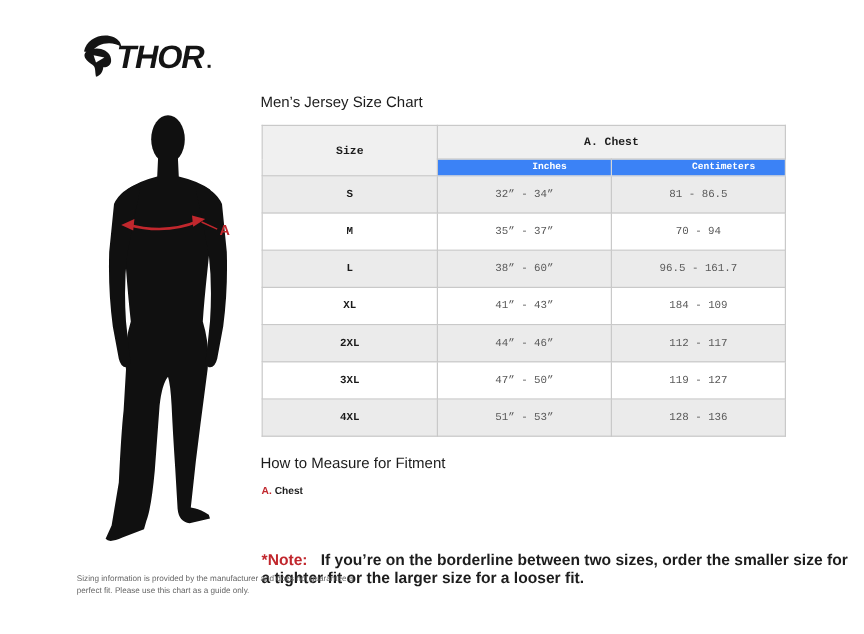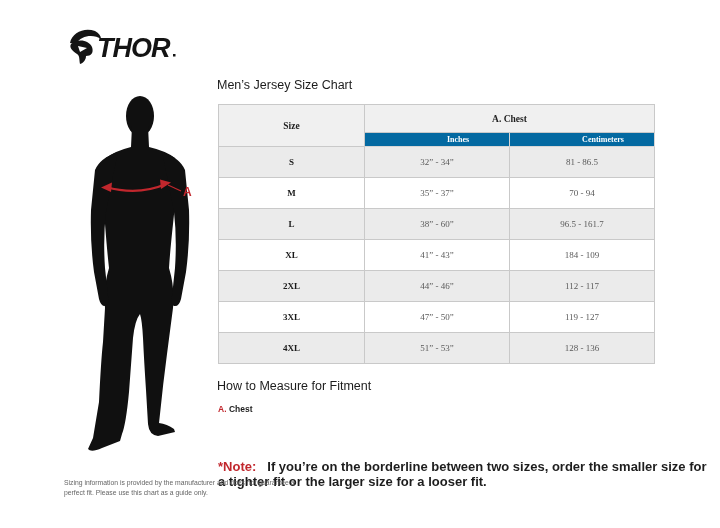--- a/index.html
+++ b/index.html
@@ -38,34 +38,34 @@
 
   
   .chart-title {
     position: absolute; left: 217px; top: 78px; margin: 0;
     font-size: 12.5px; font-weight: 400; color: #1c1c1c;
   }
 
   table.size-table {
     position: absolute; left: 218px; top: 104px;
     width: 436px; border-collapse: collapse; table-layout: fixed;
-    font-family: Liberation Serif, serif;
+    font-family: Liberation Mono, monospace;
   }
   .size-table th, .size-table td {
     border: 1px solid #c9c9c9;
     text-align: center; vertical-align: middle;
     padding: 0;
   }
   .size-table .size-head, .size-table .group-head {
     background: #f0f0f0; color: #1d1d1d;
     font-size: 9.5px; font-weight: 700;
   }
   .size-table .group-head { height: 28px; }
   .size-table .unit-row th {
-    background: #0369a1; color: #ffffff;
+    background: #3b82f6; color: #ffffff;
     font-size: 8px; font-weight: 700; height: 14px;
     border-color: #d6d6d6;
     padding-left: 42px;
   }
   .size-table tbody tr { height: 31px; background: #ffffff; }
   .size-table tbody tr.alt { background: #ebebeb; }
   .size-table tbody td { font-size: 9px; color: #5a5a5a; }
   .size-table tbody td.size-cell { font-weight: 700; color: #1a1a1a; }
 
   .measure-heading {

